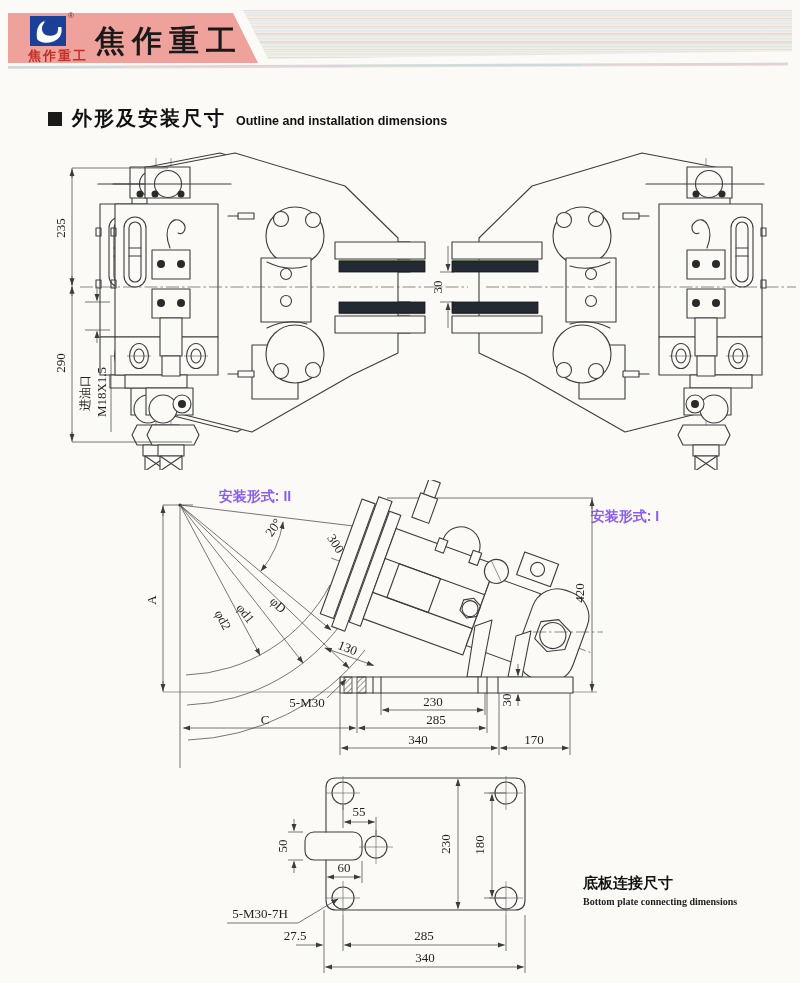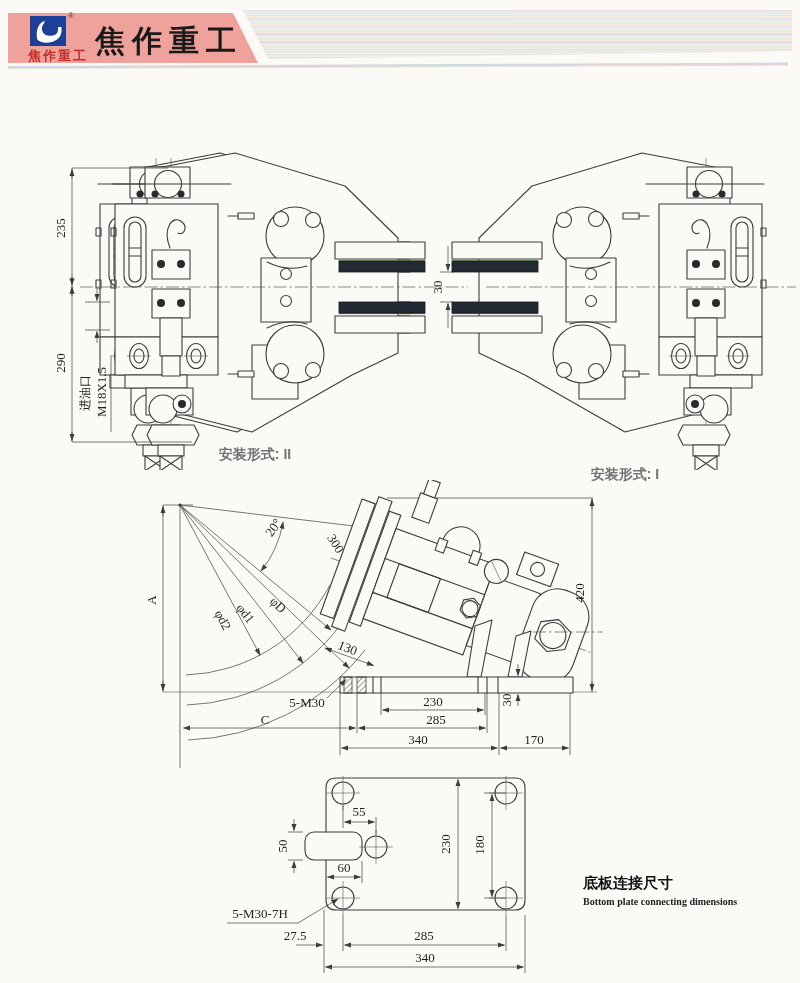--- a/index.html
+++ b/index.html
@@ -32,21 +32,21 @@
   .o{fill:none;stroke:#3c3c3c;stroke-width:1.1;stroke-linejoin:round;stroke-linecap:round;}
   .f{fill:#fbfaf6;stroke:#3c3c3c;stroke-width:1.1;stroke-linejoin:round;}
   .d{fill:none;stroke:#4a4a4a;stroke-width:.75;}
   .cl{fill:none;stroke:#5a5a5a;stroke-width:.7;stroke-dasharray:13 3 2.5 3;}
   .thin{fill:none;stroke:#5a5a5a;stroke-width:.6;}
   .dark{fill:#242a33;stroke:#14171d;stroke-width:.8;}
   .grn{stroke:#57704f;stroke-width:1;} .red{stroke:#6e2a33;stroke-width:1;}
   .dot{fill:#2a2a2a;stroke:none;}
   text.t{font-family:"Liberation Serif",serif;font-size:13px;fill:#1f1f1f;}
   text.tz{font-family:"Liberation Sans",sans-serif;font-size:12px;fill:#1f1f1f;}
-  .cap{position:absolute;font-size:14px;font-weight:bold;color:#737373;text-align:center;width:120px;}
+  .cap{position:absolute;font-size:14px;font-weight:bold;color:#8b5cf6;text-align:center;width:120px;margin-top:42px;}
   .bp-zh{position:absolute;left:583px;top:874px;font-size:15px;font-weight:bold;color:#111;text-align:right;}
   .bp-en{position:absolute;left:583px;top:896px;font-size:10px;font-weight:bold;color:#222;
          font-family:"Liberation Serif",serif;text-align:center;}
 </style>
 </head>
 <body>
 
 <div class="page">
 
   <div>
@@ -57,20 +57,25 @@
       <svg width="36" height="30" viewBox="0 0 36 30">
         <path fill="#ffffff" d="M7,23 Q5,7 17,4 Q10,10 12.5,15.5 Q15,21 23,19.5 Q29,18 28,11 L31.5,11 Q33,22 23.5,25.5 Q12,29 7,23 Z"></path>
         <path fill="#1c3f97" d="M14,5 Q20,2 24,6 Q19,6 16,9 Z"></path>
       </svg>
     </div>
     <div class="logo-reg">®</div>
     <div class="logo-co">焦作重工</div>
     <div class="hdr-title">焦作重工</div>
   </div>
 
+  <div class="sec">
+    <span class="sq"></span>
+    <span class="zh">外形及安装尺寸</span>
+    <span class="en">Outline and installation dimensions</span>
+  </div>
 
   <svg class="s" style="left:40px;top:140px" width="760" height="330" viewBox="0 0 760 330">
     <defs>
       <marker id="ar" viewBox="0 0 10 10" refX="9" refY="5" markerWidth="10" markerHeight="10" orient="auto-start-reverse">
           <path d="M0,1.6 L10,5 L0,8.4 z" fill="#3c3c3c"></path>
         </marker>
       <pattern id="hp" width="4" height="4" patternUnits="userSpaceOnUse" patternTransform="rotate(45)">
         <line x1="0" y1="0" x2="0" y2="4" stroke="#3c3c3c" stroke-width="1"></line>
       </pattern>
     </defs>

